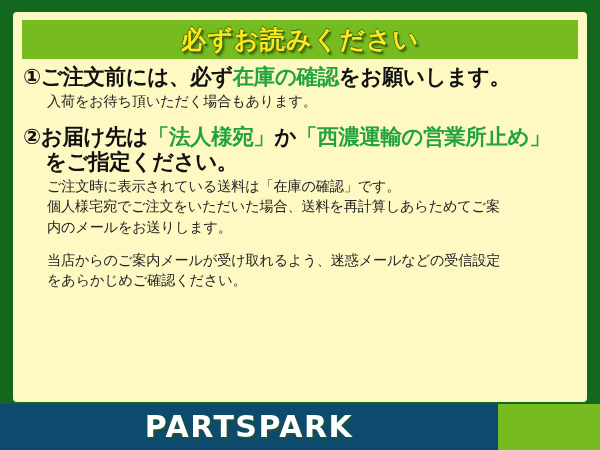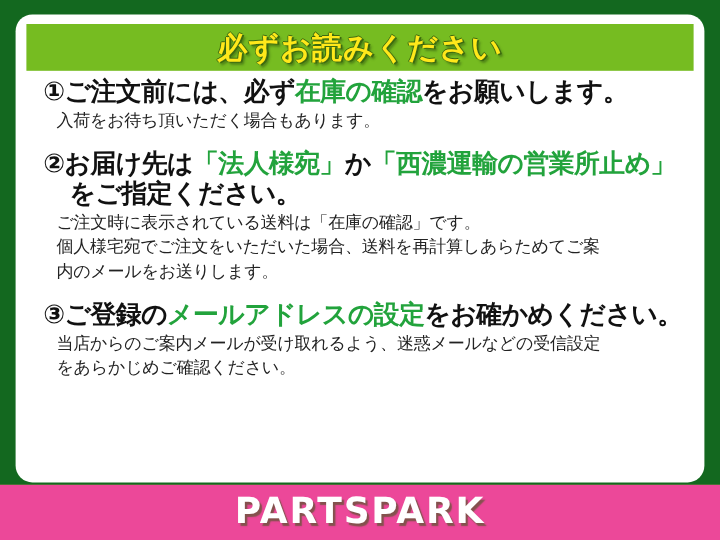--- a/index.html
+++ b/index.html
@@ -29,22 +29,22 @@
     width: 600px;
     height: 404px;
     background: #13681f;
   }
   .card {
     position: absolute;
     left: 13px;
     top: 12px;
     width: 574px;
     height: 390px;
-    background: #ffffff;
-    border-radius: 14px;
+    background: #fef9c3;
+    border-radius: 4px;
     box-sizing: border-box;
     overflow: hidden;
   }
 
   
   .title-bar {
     position: absolute;
     left: 9px;
     top: 8px;
     width: 556px;
@@ -79,21 +79,20 @@
     position: relative;
     padding: 0 8px 0 10px;
   }
   .item-head {
     font-size: 21.5px;
     font-weight: bold;
     color: #111111;
     line-height: 1.18;
     letter-spacing: -0.4px;
     white-space: nowrap;
-    margin-left: 13px;
   }
   .item-head.wrap {
     white-space: normal;
   }
   .head-line2 {
     display: block;
     padding-left: 22px;
   }
   .em {
     color: #22a33c;
@@ -112,23 +111,23 @@
 
   #item-1 { margin-top: 0px; }
   #item-2 { margin-top: 12px; }
   #item-3 { margin-top: 13px; }
 
   
   .footer {
     position: absolute;
     left: 0;
     top: 404px;
-    width: 600px;
+    width: 498px;
     height: 46px;
-    background: #ec4899;
+    background: #0c4a6e;
     display: flex;
     align-items: center;
     justify-content: center;
   }
   .brand {
     color: #ffffff;
     font-size: 30px;
     font-weight: bold;
     letter-spacing: 1.5px;
     line-height: 1;
@@ -161,21 +160,20 @@
       <div class="item" id="item-2">
         <div class="item-head wrap"><span class="marker">②</span><span>お届け先は</span><span class="em">「法人様宛」</span><span>か</span><span class="em">「西濃運輸の営業所止め」</span><span class="head-line2">をご指定ください。</span></div>
         <div class="item-sub">
             <div>ご注文時に表示されている送料は「在庫の確認」です。</div>
             <div>個人様宅宛でご注文をいただいた場合、送料を再計算しあらためてご案</div>
             <div>内のメールをお送りします。</div>
           </div>
       </div>
 
       <div class="item" id="item-3">
-        <div class="item-head"><span class="marker">③</span><span>ご登録の</span><span class="em">メールアドレスの設定</span><span>をお確かめください。</span></div>
         <div class="item-sub">
             <div>当店からのご案内メールが受け取れるよう、迷惑メールなどの受信設定</div>
             <div>をあらかじめご確認ください。</div>
           </div>
       </div>
 
     </div>
   </div>
 
   <div class="footer">

